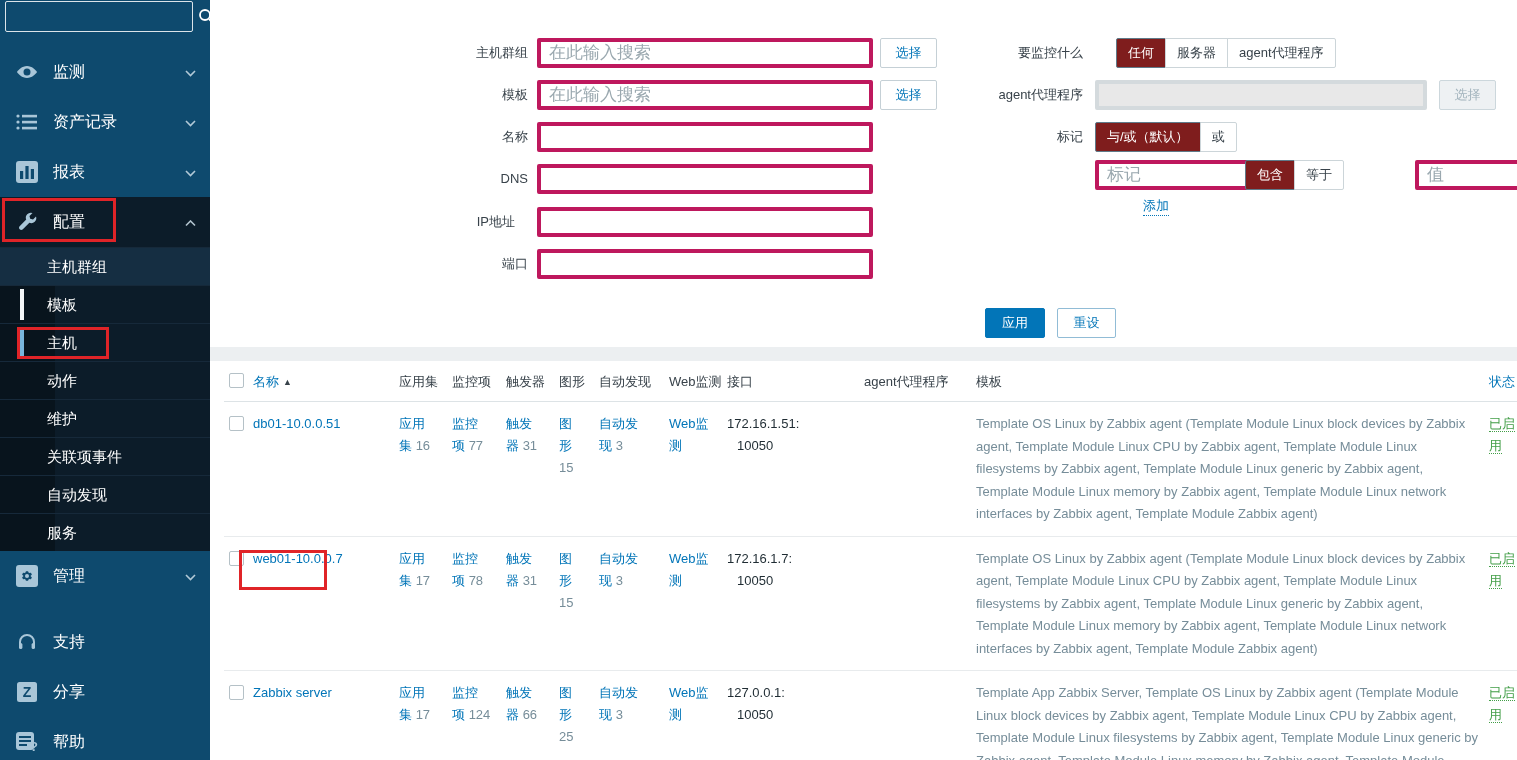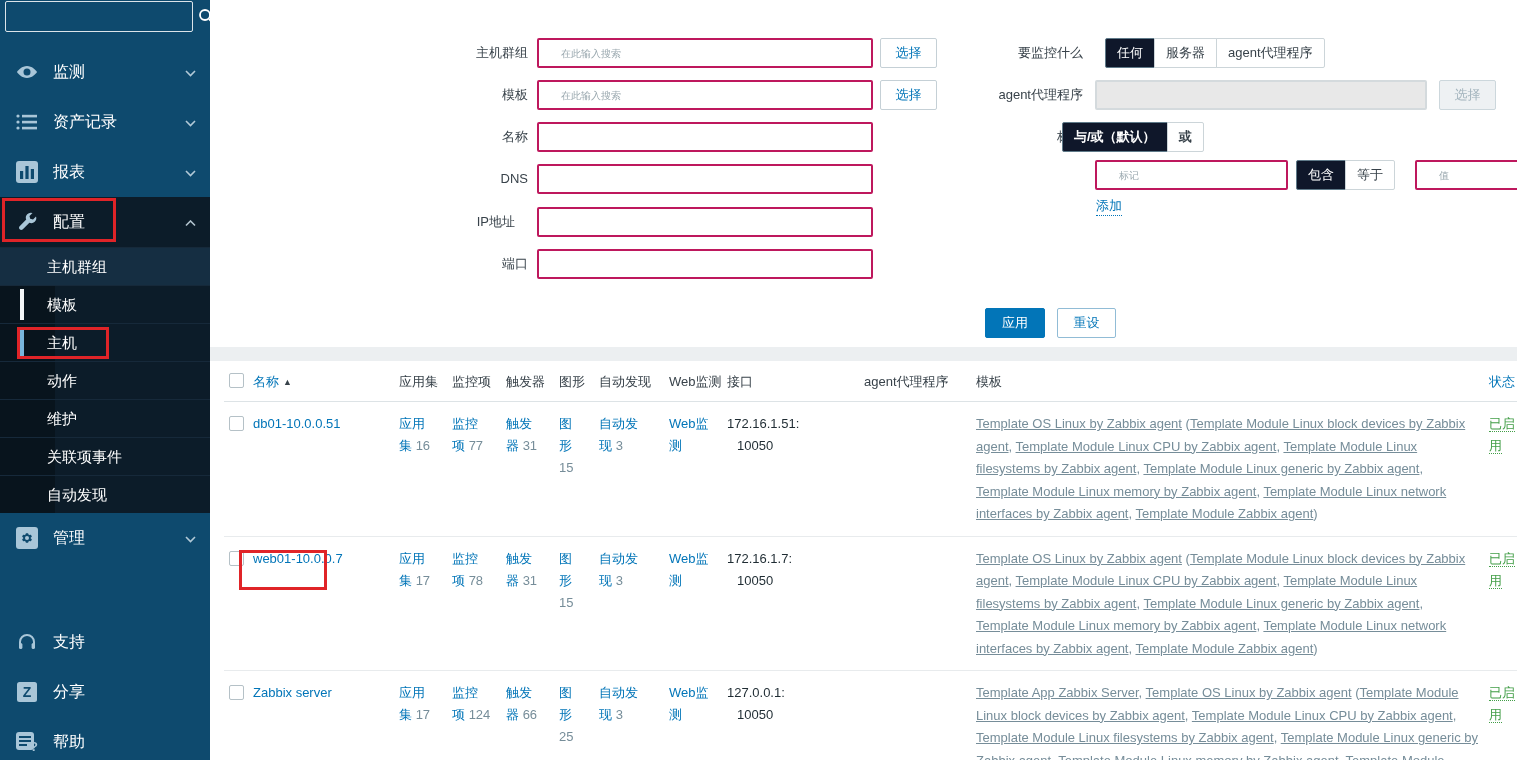--- a/index.html
+++ b/index.html
@@ -27,34 +27,34 @@
   .submenu li.mk-blue::before  { background:#79b6dc; }
   .sfoot { position:absolute; top:617px; left:0; right:0; }
   svg.wicon { fill:#a9c6d8; stroke:#a9c6d8; }
 
   
   .content { position:absolute; left:210px; top:0; width:1307px; height:760px; background:#fff; overflow:hidden; }
 
   
   .filter { position:absolute; left:0; top:0; width:1307px; height:347px; }
   .f-label { position:absolute; width:200px; text-align:right; line-height:30px; color:#38424a; }
-  .f-input { position:absolute; height:30px; border:2px solid #be185d; border-radius:2px; padding:0 22px;
-    font-size:10px; color:#1f2c33; outline:none; font-family:inherit; }
+  .f-input { position:absolute; height:30px; border:4px solid #be185d; border-radius:2px; padding:0 8px;
+    font-size:17px; color:#1f2c33; outline:none; font-family:inherit; }
   .f-input::placeholder { color:#9aa8af; }
   .f-input:disabled { background:#e8e8e8; border-color:#d4dadd; }
   .btn-sel { position:absolute; height:30px; width:57px; border:1px solid #c5d0d6; border-radius:2px;
     background:#fff; color:#0275b8; font-size:13px; cursor:pointer; font-family:inherit; }
   .btn-sel:disabled { color:#a3b4bd; border-color:#ccd7dc; background:#eef1f3; cursor:default; }
   .seg { position:absolute; display:inline-flex; }
   .seg .opt { height:30px; line-height:28px; padding:0 11px; border:1px solid #ccd5d9; background:#fff;
     color:#38424a; margin-left:-1px; cursor:pointer; white-space:nowrap; }
   .seg .opt:first-child { border-radius:2px 0 0 2px; margin-left:0; }
   .seg .opt:last-child { border-radius:0 2px 2px 0; }
-  .seg .opt.on { background:#0f172a; border-color:#5f7a89; color:#fff; }
-  .add-link { position:absolute; color:#0275b8; border-bottom:1px dotted #0275b8; cursor:pointer; }
+  .seg .opt.on { background:#7f1d1d; border-color:#5f7a89; color:#fff;margin-left:11px; }
+  .add-link { position:absolute; color:#0275b8; border-bottom:1px dotted #0275b8; cursor:pointer;margin-left:47px; }
   .btn-apply { position:absolute; width:60px; height:30px; background:#0275b8; border:1px solid #0275b8;
     border-radius:2px; color:#fff; font-size:13px; cursor:pointer; font-family:inherit; }
   .btn-reset { position:absolute; width:59px; height:30px; background:#fff; border:1px solid #91bcd6;
     border-radius:2px; color:#0275b8; font-size:13px; cursor:pointer; font-family:inherit; }
   .strip { position:absolute; left:0; top:347px; width:1307px; height:14px; background:#eceff1; }
 
   
   .tbl-wrap { position:absolute; left:0; top:361px; width:1340px; }
   table { table-layout:fixed; width:1325px; margin-left:14px; border-collapse:collapse; }
   th { font-weight:normal; text-align:left; padding:12px 5px 10px 5px; color:#38424a; white-space:nowrap;
@@ -62,21 +62,21 @@
   td { vertical-align:top; padding:11px 5px 10px 5px; line-height:22px; }
   tr.row { border-bottom:1px solid #e8ebed; }
   .lnk { color:#0275b8; text-decoration:none; cursor:pointer; }
   .cnt { color:#768d99; }
   .sort-arrow { color:#38424a; font-size:9px; margin-left:4px; vertical-align:1px; }
   .cb { display:inline-block; width:15px; height:15px; border:1px solid #b5c1c7; border-radius:2px;
     background:#fff; margin-top:3px; cursor:pointer; }
   .c-if, .c-proxy { color:#1f2c33; }
   .if2 { padding-left:10px; }
   .c-tpl { line-height:22.5px; }
-  .tpl-lnk { color:#768d99; text-decoration:underline; cursor:pointer; }
+  .tpl-lnk { color:#768d99; cursor:pointer; }
   .tpl-sep { color:#768d99; }
   .st-lnk { color:#429e47; text-decoration:none; border-bottom:1px dotted #429e47; cursor:pointer; }
 
   
   .anno { position:absolute; border:3px solid #e02428; pointer-events:none; }
   .anno-cfg   { left:2px;   top:198px; width:114px; height:44px; }
   .anno-host  { left:17px;  top:327px; width:92px;  height:32px; }
   .anno-web01 { left:239px; top:550px; width:88px;  height:40px; }
 </style>
 </head>
@@ -160,20 +160,21 @@
         </span>
       </div>
       <ul class="submenu">
         <li class="hl">主机群组</li>
         <li class="mk-white">模板</li>
         <li class="mk-blue">主机</li>
         <li>动作</li>
         <li>维护</li>
         <li>关联项事件</li>
         <li>自动发现</li>
+        <li>服务</li>
       </ul>
     </div>
 
     <div class="mi">
       <span class="ic">
         <svg width="22" height="22" viewBox="0 0 22 22">
             <rect x="0" y="0" width="22" height="22" rx="3" fill="#a9c6d8"></rect>
             <path d="M11 6.2l.9 1.8 2-.3 1 1.7-1.4 1.6 1.4 1.6-1 1.7-2-.3-.9 1.8h-2l-.9-1.8-2 .3-1-1.7L6.5 11 5.1 9.4l1-1.7 2 .3.9-1.8z" fill="#0e4a6e" transform="translate(1,0)"></path>
             <circle cx="11" cy="11" r="2" fill="#a9c6d8"></circle>
           </svg>
@@ -251,27 +252,27 @@
       <span class="opt on">任何</span>
       <span class="opt">服务器</span>
       <span class="opt">agent代理程序</span>
     </div>
 
     <div class="f-label" style="left:673px; top:80px;">agent代理程序</div>
     <input class="f-input" style="left: 885px; top: 80px; width: 332px;" disabled="">
     <button class="btn-sel" style="left:1229px; top:80px;" disabled="">选择</button>
 
     <div class="f-label" style="left:673px; top:122px;">标记</div>
-    <div class="seg" style="left:852px; top:122px;font-weight:bold;">
+    <div class="seg" style="left:874px; top:122px;">
       <span class="opt on">与/或（默认）</span>
       <span class="opt">或</span>
     </div>
 
     <input class="f-input" style="left: 885px; top: 160px; width: 193px;" placeholder="标记">
-    <div class="seg" style="left:1086px; top:160px;">
+    <div class="seg" style="left:1024px; top:160px;">
       <span class="opt on">包含</span>
       <span class="opt">等于</span>
     </div>
     <input class="f-input" style="left: 1205px; top: 160px; width: 170px;" placeholder="值">
 
     <span class="add-link" style="left:886px; top:197px;">添加</span>
 
     <button class="btn-apply" style="left:775px; top:308px;">应用</button>
     <button class="btn-reset" style="left:847px; top:308px;">重设</button>
   </div>

